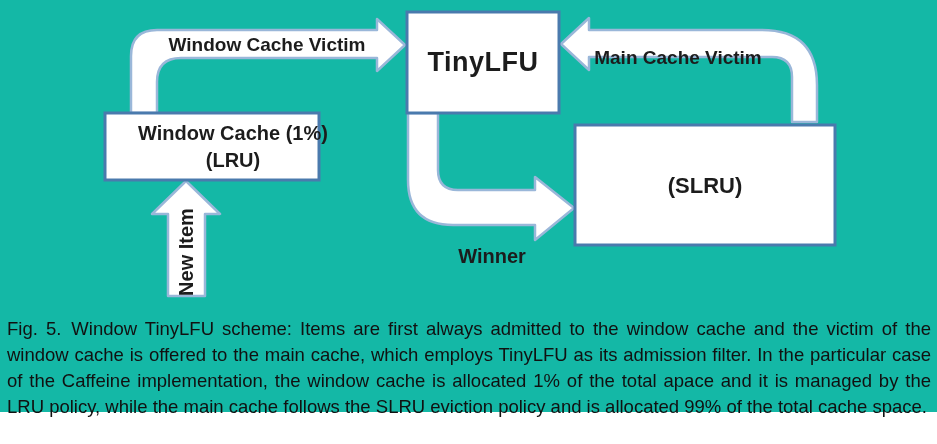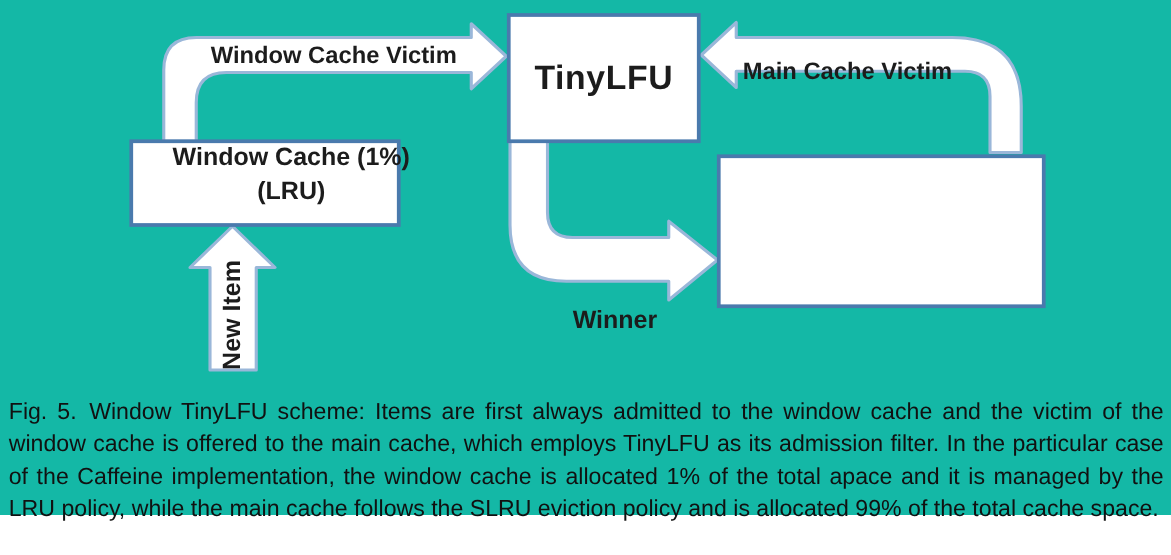--- a/index.html
+++ b/index.html
@@ -37,21 +37,21 @@
     text-align: center;
     white-space: nowrap;
   }
   .box-label-tinylfu {
     left: 407px; top: 12px; width: 152px; height: 101px;
     display: flex; align-items: center; justify-content: center;
     font-size: 27px; letter-spacing: 0.5px;
   }
   .box-label-window {
     left: 105px; top: 113px; width: 214px; height: 67px;
-    display: flex; flex-direction: column; align-items: center; 
+    display: flex; flex-direction: column; align-items: center; justify-content: center;
     font-size: 20px; line-height: 27px; padding-left: 42px;
   }
   .box-label-main {
     left: 575px; top: 125px; width: 260px; height: 120px;
     display: flex; flex-direction: column; align-items: center; justify-content: center;
     font-size: 22px; line-height: 39px;
   }
   .arrow-label { font-size: 19px; }
   .label-window-victim { left: 165px; top: 34px; width: 204px; }
   .label-main-victim   { left: 592px; top: 47px; width: 172px; }
@@ -98,20 +98,21 @@
     <div class="diagram-label box-label-tinylfu">
       <span>TinyLFU</span>
     </div>
 
     <div class="diagram-label box-label-window">
       <span>Window Cache (1%)</span>
       <span>(LRU)</span>
     </div>
 
     <div class="diagram-label box-label-main">
+      <span>(SLRU)</span>
     </div>
 
     <div class="diagram-label arrow-label label-window-victim">Window Cache Victim</div>
 
     <div class="diagram-label arrow-label label-main-victim">Main Cache Victim</div>
 
     <div class="diagram-label arrow-label label-winner">Winner</div>
 
     <div class="diagram-label arrow-label label-new-item">New Item</div>
   </div>

